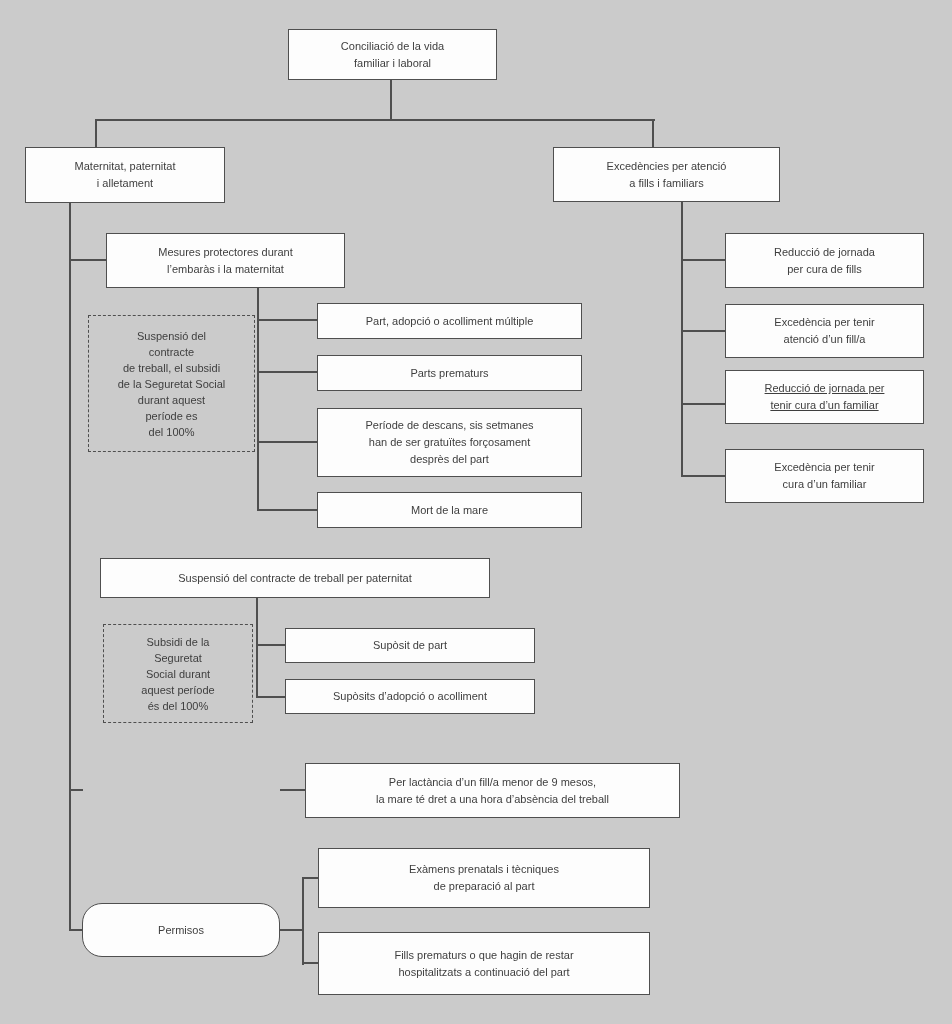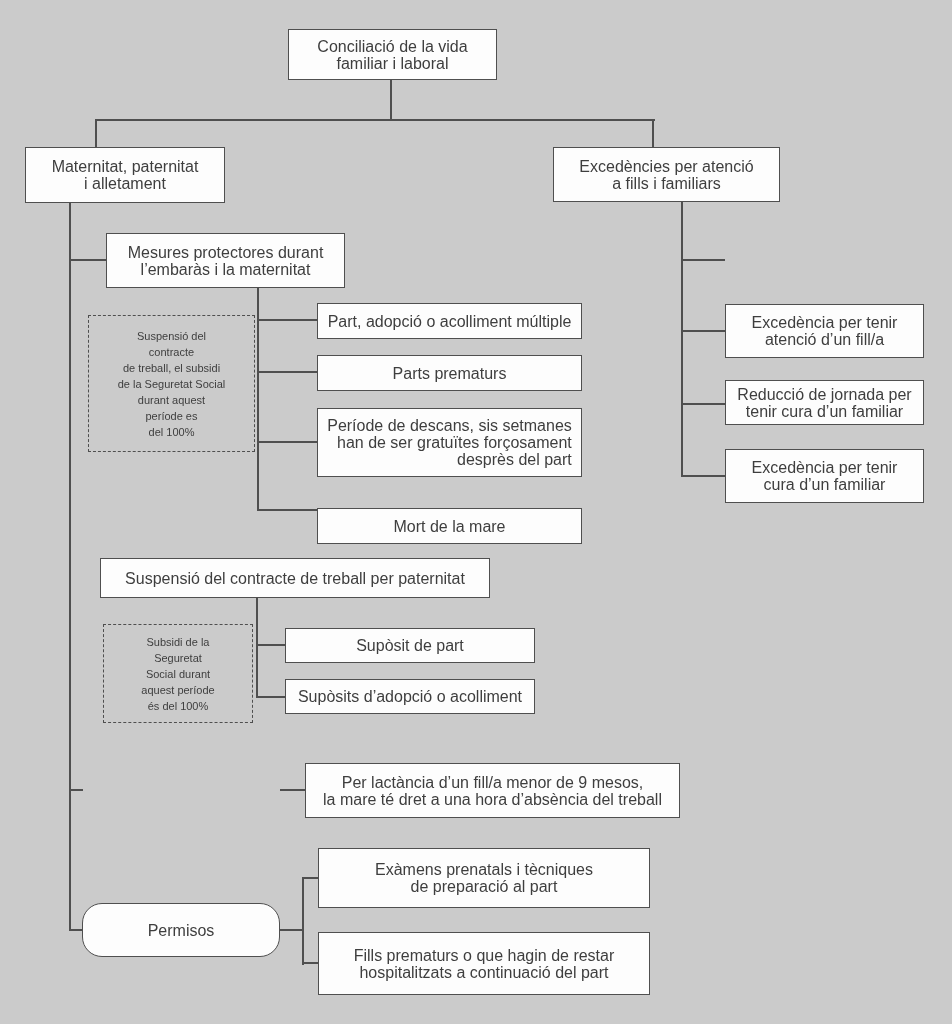--- a/index.html
+++ b/index.html
@@ -18,21 +18,21 @@
     overflow:hidden;
   }
   .node{
     position:absolute;
     box-sizing:border-box;
     background:var(--fill);
     border:1.5px solid var(--border);
     display:flex;align-items:center;justify-content:center;
     text-align:center;
     color:var(--text);
-    font-size:16px;line-height:17px;
+    font-size:11px;line-height:17px;
     padding:2px 6px;
   }
   .node span{white-space:pre-line;}
   .node--dashed{
     background:transparent;
     border:1.5px dashed var(--border);
     font-size:11px;line-height:16px;
   }
   .line{
     position:absolute;
@@ -85,25 +85,29 @@
   <div class="node" style="left:25px;top:147px;width:200px;height:56px;">
     <span>Maternitat, paternitat
 i alletament</span>
   </div>
 
   <div class="node" style="left:553px;top:147px;width:227px;height:55px;">
     <span>Excedències per atenció
 a fills i familiars</span>
   </div>
 
+  <div class="node" style="left:725px;top:233px;width:199px;height:55px;">
+    <span>Reducció de jornada
+per cura de fills</span>
+  </div>
   <div class="node" style="left:725px;top:304px;width:199px;height:54px;">
     <span>Excedència per tenir
 atenció d’un fill/a</span>
   </div>
-  <div class="node" style="left:725px;top:380px;width:199px;height:45px;">
+  <div class="node" style="left:725px;top:370px;width:199px;height:54px;text-decoration:underline;">
     <span>Reducció de jornada per
 tenir cura d’un familiar</span>
   </div>
   <div class="node" style="left:725px;top:449px;width:199px;height:54px;">
     <span>Excedència per tenir
 cura d’un familiar</span>
   </div>
 
   <div class="node" style="left:106px;top:233px;width:239px;height:55px;">
     <span>Mesures protectores durant
@@ -119,26 +123,26 @@
 període es
 del 100%</span>
   </div>
 
   <div class="node" style="left:317px;top:303px;width:265px;height:36px;">
     <span>Part, adopció o acolliment múltiple</span>
   </div>
   <div class="node" style="left:317px;top:355px;width:265px;height:36px;">
     <span>Parts prematurs</span>
   </div>
-  <div class="node" style="left:317px;top:408px;width:265px;height:69px;text-align:right;">
+  <div class="node" style="left:317px;top:408px;width:265px;height:69px;">
     <span>Període de descans, sis setmanes
 han de ser gratuïtes forçosament
 desprès del part</span>
   </div>
-  <div class="node" style="left:317px;top:492px;width:265px;height:36px;margin-top:16px;">
+  <div class="node" style="left:317px;top:492px;width:265px;height:36px;">
     <span>Mort de la mare</span>
   </div>
 
   <div class="node" style="left:100px;top:558px;width:390px;height:40px;">
     <span>Suspensió del contracte de treball per paternitat</span>
   </div>
 
   <div class="node node--dashed" style="left:103px;top:624px;width:150px;height:99px;">
     <span>Subsidi de la
 Seguretat

